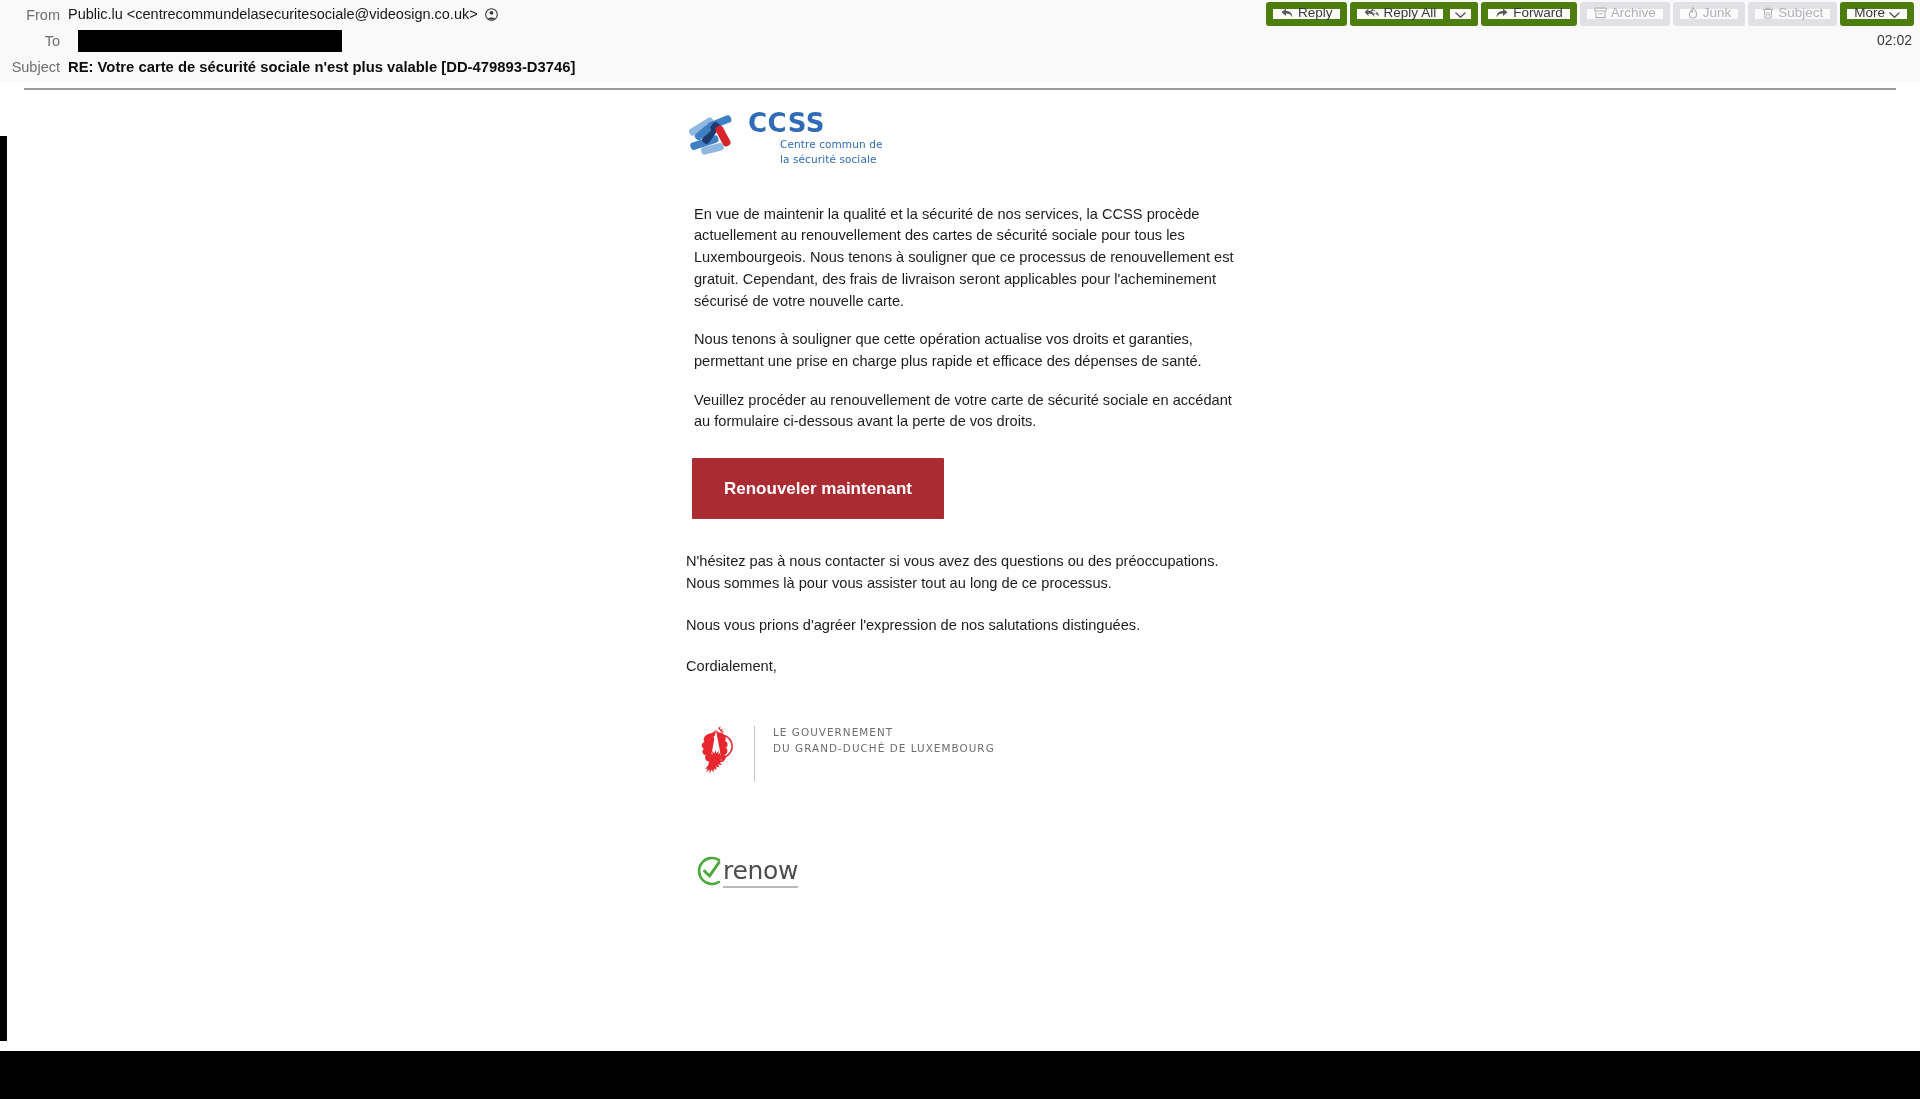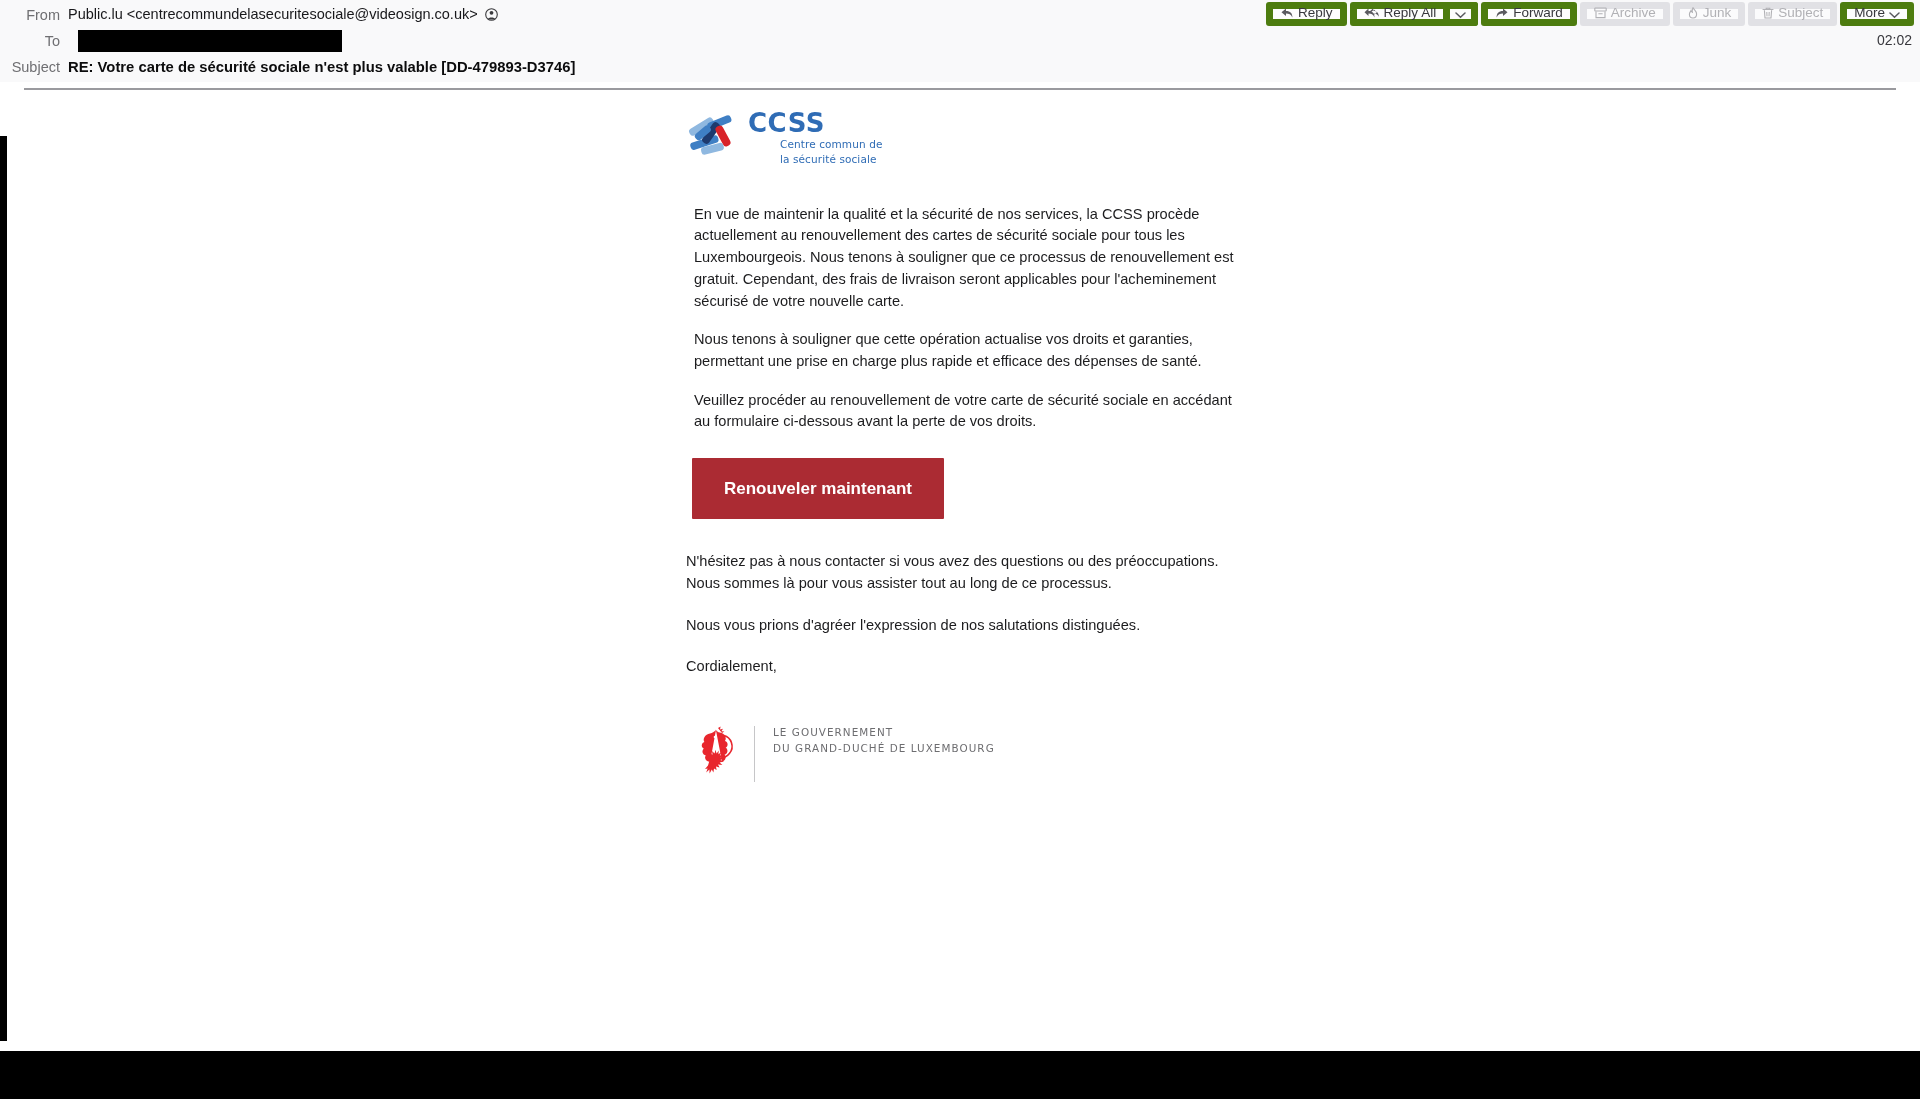--- a/index.html
+++ b/index.html
@@ -430,20 +430,29 @@
             </g>
           </svg>
         </span>
         <div class="gov-divider"></div>
         <div class="gov-text">
           <div class="gov-line">LE GOUVERNEMENT</div>
           <div class="gov-line">DU GRAND-DUCHÉ DE LUXEMBOURG</div>
         </div>
       </div>
 
+      <div class="renow-logo">
+        <span>
+          <svg width="34" height="34" viewBox="0 0 34 34">
+            <path d="M25 6 A13 13 0 1 0 25 28" stroke="#4aa83d" stroke-width="2.6" fill="none" stroke-linecap="round"></path>
+            <path d="M10.5 17 L15.5 22 L25 8.5" stroke="#4aa83d" stroke-width="3" fill="none" stroke-linecap="round" stroke-linejoin="round"></path>
+          </svg>
+        </span>
+        <span class="renow-word">renow</span>
+      </div>
 
     </div>
   </div>
 
   <div class="redact-left"></div>
   <div class="redact-bottom"></div>
 
 </div>
 
 </body></html>

